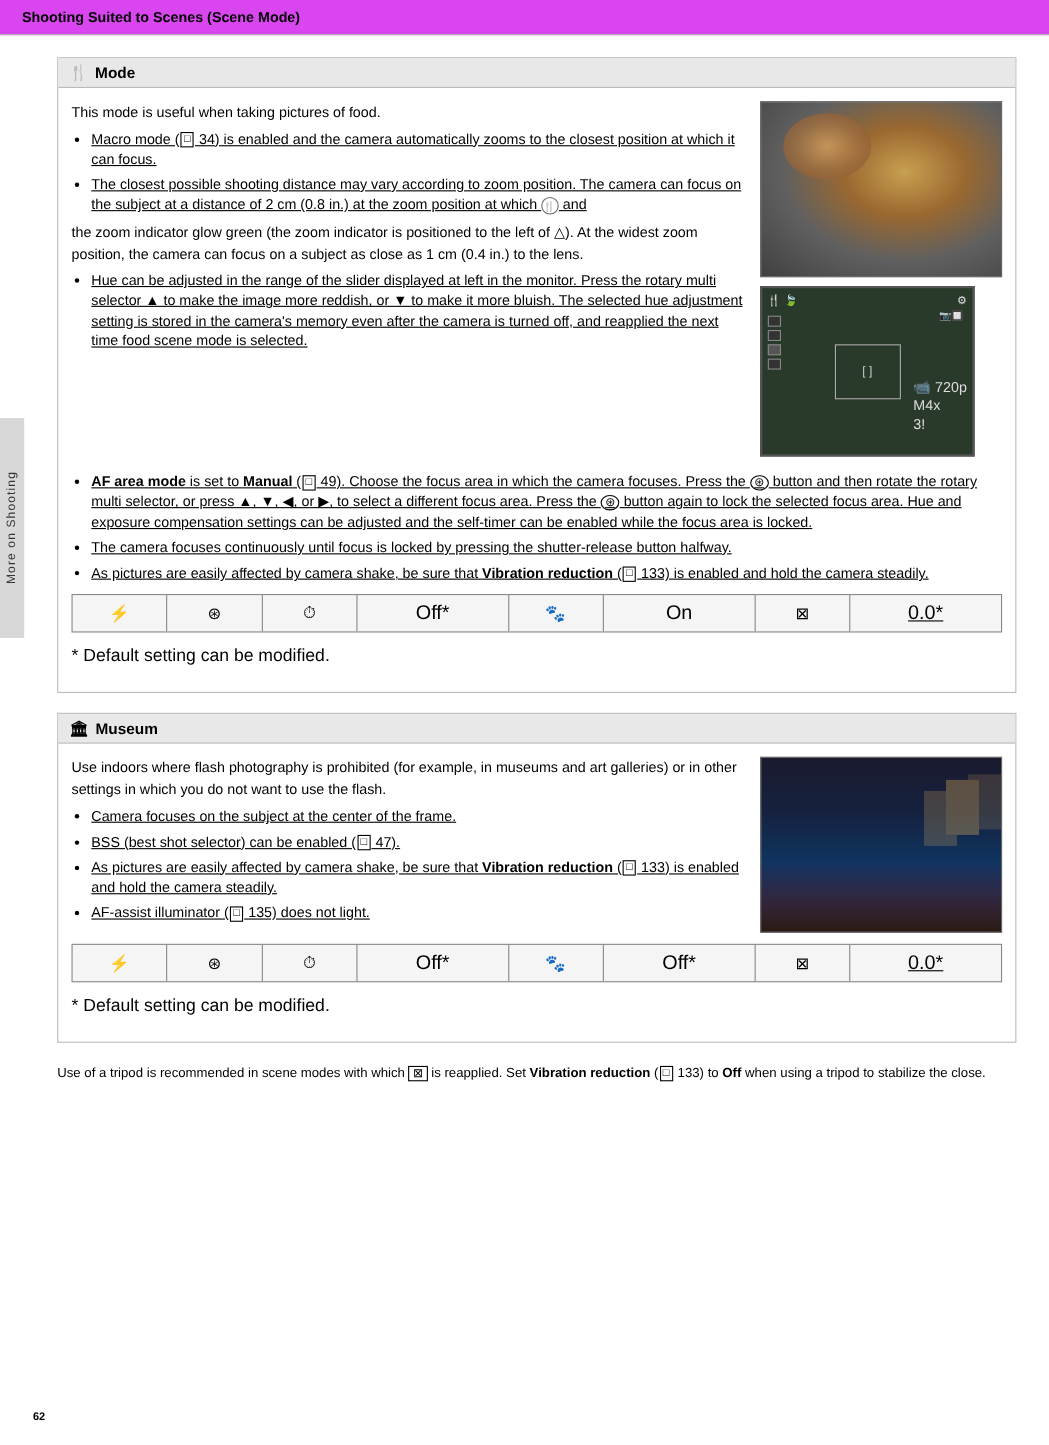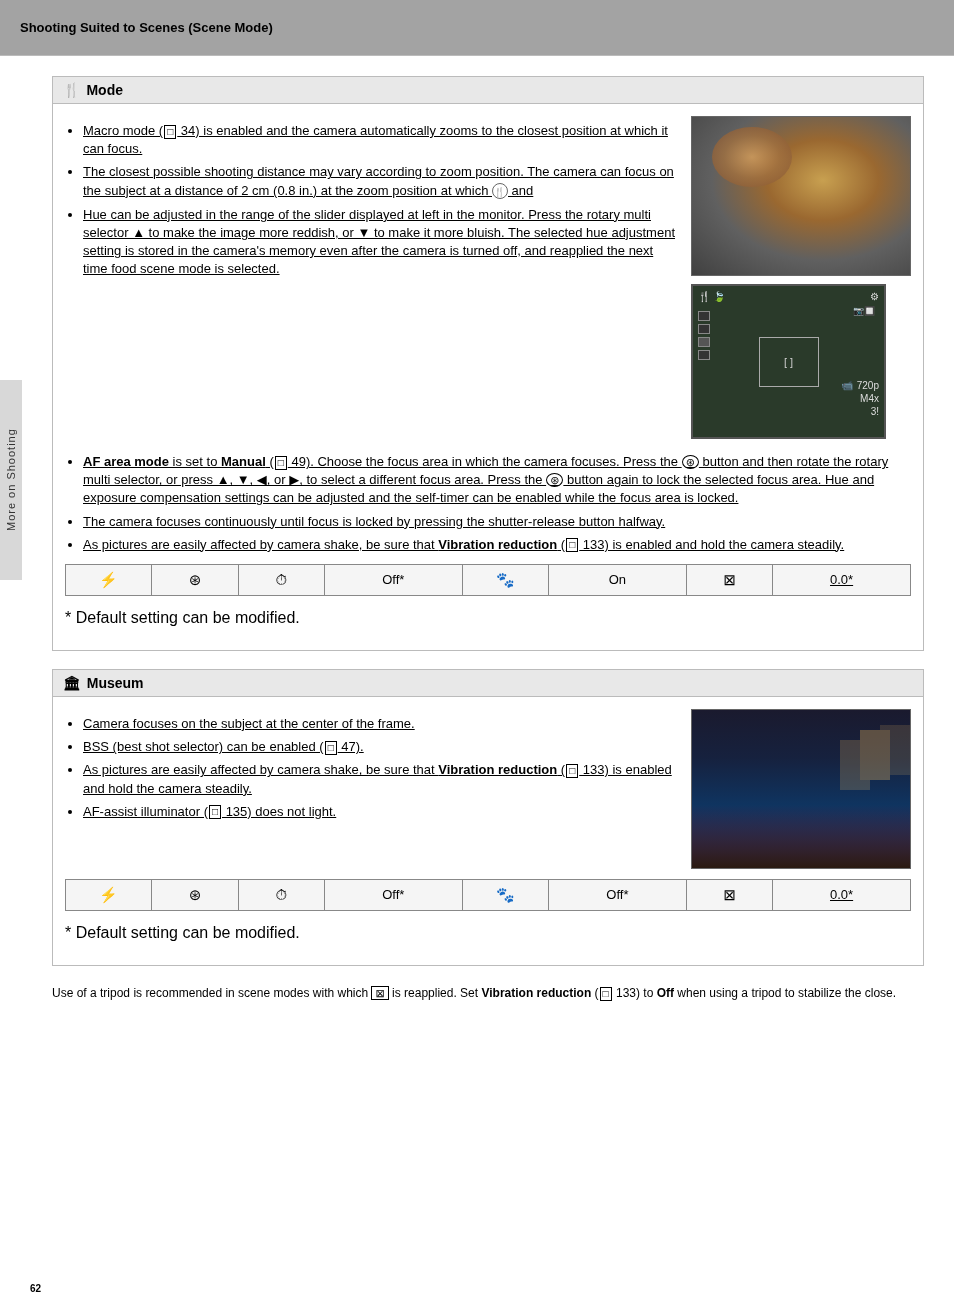--- a/index.html
+++ b/index.html
@@ -7,22 +7,22 @@
       font-family: Arial, Helvetica, sans-serif;
       font-size: 13px;
       background: #fff;
       color: #000;
       width: 954px;
       min-height: 1314px;
       position: relative;
     }
 
     .page-header {
-      background: #a3a3a3;
-      padding: 20px 20px;
+      background: #d946ef;
+      padding: 8px 20px;
       font-size: 13px;
       font-weight: bold;
       border-bottom: 1px solid #bbb;
     }
 
     .side-label {
       position: absolute;
       left: 0;
       top: 380px;
       width: 22px;
@@ -151,21 +151,21 @@
       border: 1px solid #888;
       margin: 10px 0;
       background: #f5f5f5;
     }
 
     .settings-cell {
       flex: 1;
       text-align: center;
       padding: 6px 4px;
       border-right: 1px solid #888;
-      font-size: 13px;
+      font-size: 18px;
       display: flex;
       align-items: center;
       justify-content: center;
     }
 
     .settings-cell:last-child {
       border-right: none;
       text-decoration: underline;
     }
 
@@ -243,24 +243,23 @@
       color: #ccc;
       font-size: 11px;
     }
 
     .lcd-right-col {
       position: absolute;
       right: 5px;
       bottom: 20px;
       display: flex;
       flex-direction: column;
-      align-items: flex-end;
       gap: 2px;
       color: #ddd;
-      font-size: 10px;
+      font-size: 13px;
     }
 
     .bottom-footnote {
       font-size: 12px;
       line-height: 1.5;
       margin-top: 10px;
     }
   </style>
 </head>
 <body>
@@ -276,28 +275,32 @@
 <div class="main-content">
 
   <div class="section-box">
     <div class="section-title">
       <span style="font-size:14px;">🍴</span>
       <span>Mode</span>
     </div>
     <div class="section-content">
       <div class="food-layout">
         <div class="food-text">
+          <p>This mode is useful when taking pictures of food.</p>
           <ul>
             <li>
               Macro mode (<span class="ref-box">□</span> 34) is enabled and the camera automatically zooms to the closest position at which it can focus.
             </li>
             <li>
               The closest possible shooting distance may vary according to zoom position. The camera can focus on the subject at a distance of 2 cm (0.8 in.) at the zoom position at which <span style="display:inline-block;border:1px solid #666;border-radius:50%;width:16px;height:16px;text-align:center;font-size:9px;line-height:16px;vertical-align:middle;">🍴</span> and
             </li>
           </ul>
+          <p>
+            the zoom indicator glow green (the zoom indicator is positioned to the left of △). At the widest zoom position, the camera can focus on a subject as close as 1 cm (0.4 in.) to the lens.
+          </p>
           <ul>
             <li>
               Hue can be adjusted in the range of the slider displayed at left in the monitor. Press the rotary multi selector ▲ to make the image more reddish, or ▼ to make it more bluish. The selected hue adjustment setting is stored in the camera's memory even after the camera is turned off, and reapplied the next time food scene mode is selected.
             </li>
           </ul>
         </div>
         <div class="food-image">
           <div class="food-image-placeholder">
             <div class="food-img-sim"></div>
           </div>
@@ -374,20 +377,21 @@
   </div>
 
   <div class="section-box">
     <div class="section-title">
       <span style="font-size:14px;">🏛</span>
       <span>Museum</span>
     </div>
     <div class="section-content">
       <div class="food-layout">
         <div class="food-text">
+          <p>Use indoors where flash photography is prohibited (for example, in museums and art galleries) or in other settings in which you do not want to use the flash.</p>
           <ul>
             <li>
               Camera focuses on the subject at the center of the frame.
             </li>
             <li>
               BSS (best shot selector) can be enabled (<span class="ref-box">□</span> 47).
             </li>
             <li>
               As pictures are easily affected by camera shake, be sure that <span class="bold">Vibration reduction</span> (<span class="ref-box">□</span> 133) is enabled and hold the camera steadily.
             </li>

